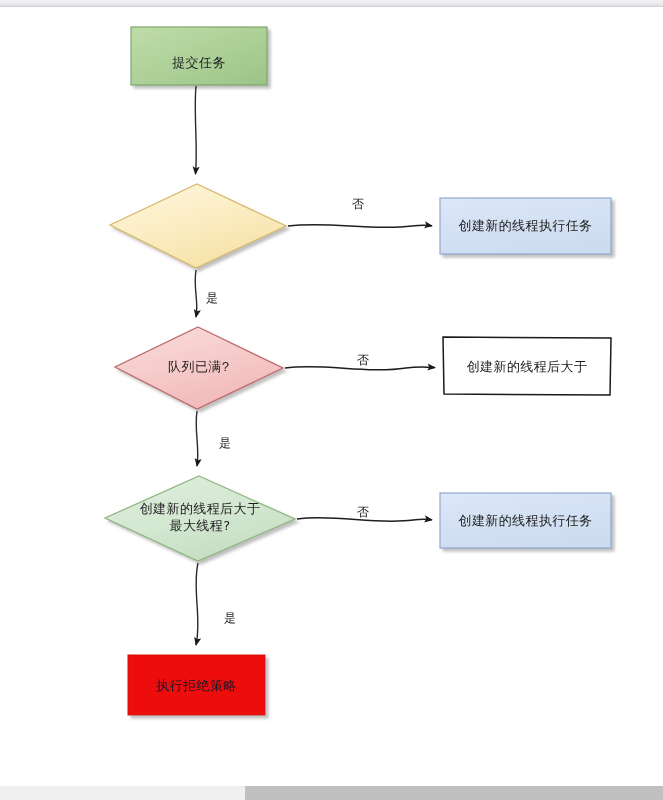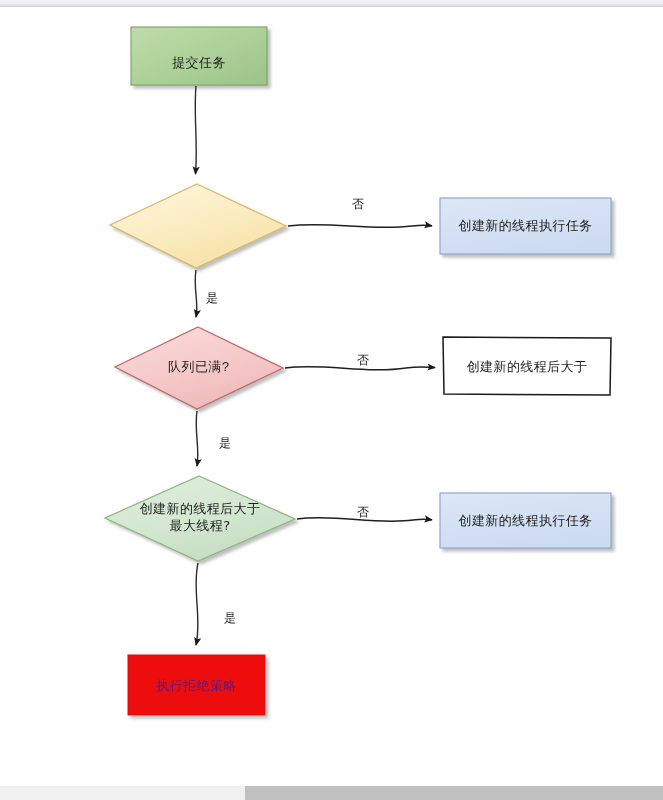--- a/index.html
+++ b/index.html
@@ -42,21 +42,21 @@
   .node-label {
     position: absolute;
     text-align: center;
     color: #1d1d1d;
     font-size: 13px;
     line-height: 17px;
     letter-spacing: 0.4px;
     white-space: pre;
     pointer-events: none;
   }
-  .node-label.white { color: #4c1d95; }
+  .node-label.white { color: #0f172a; }
   .edge-label {
     position: absolute;
     color: #1a1a1a;
     font-size: 12px;
     line-height: 14px;
     letter-spacing: 0.3px;
   }
   
   .scrollbar {
     position: absolute;

